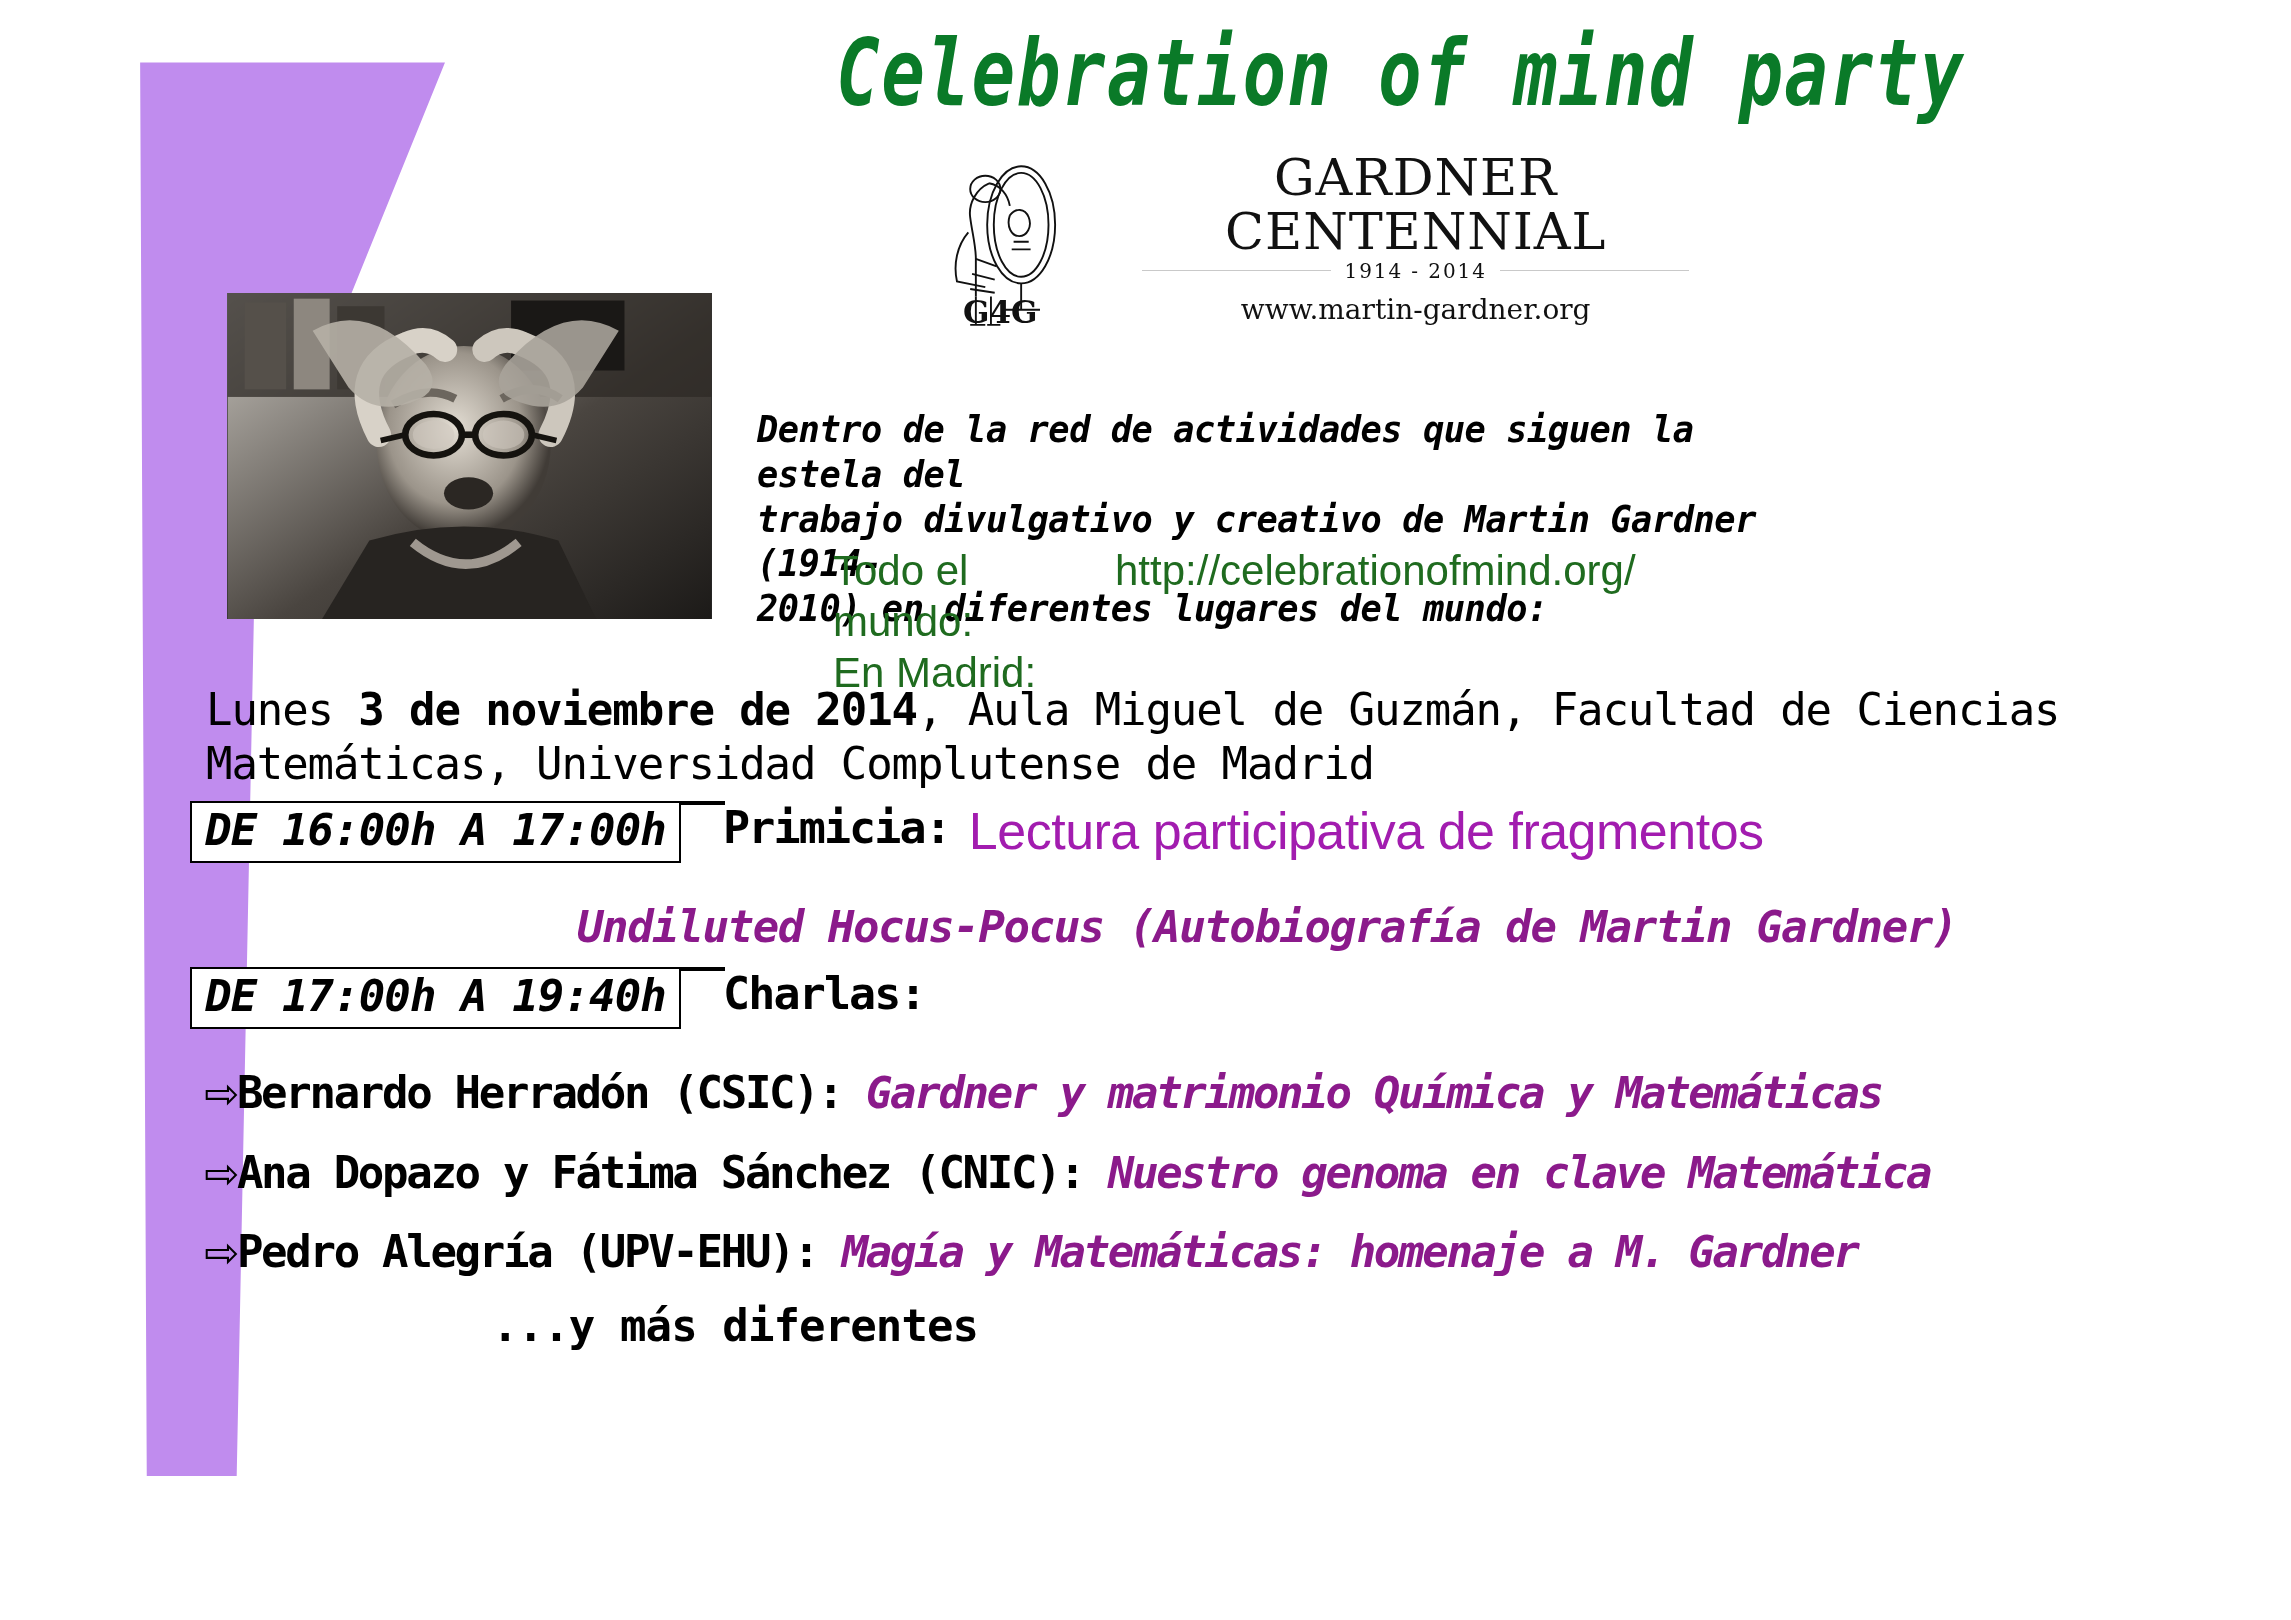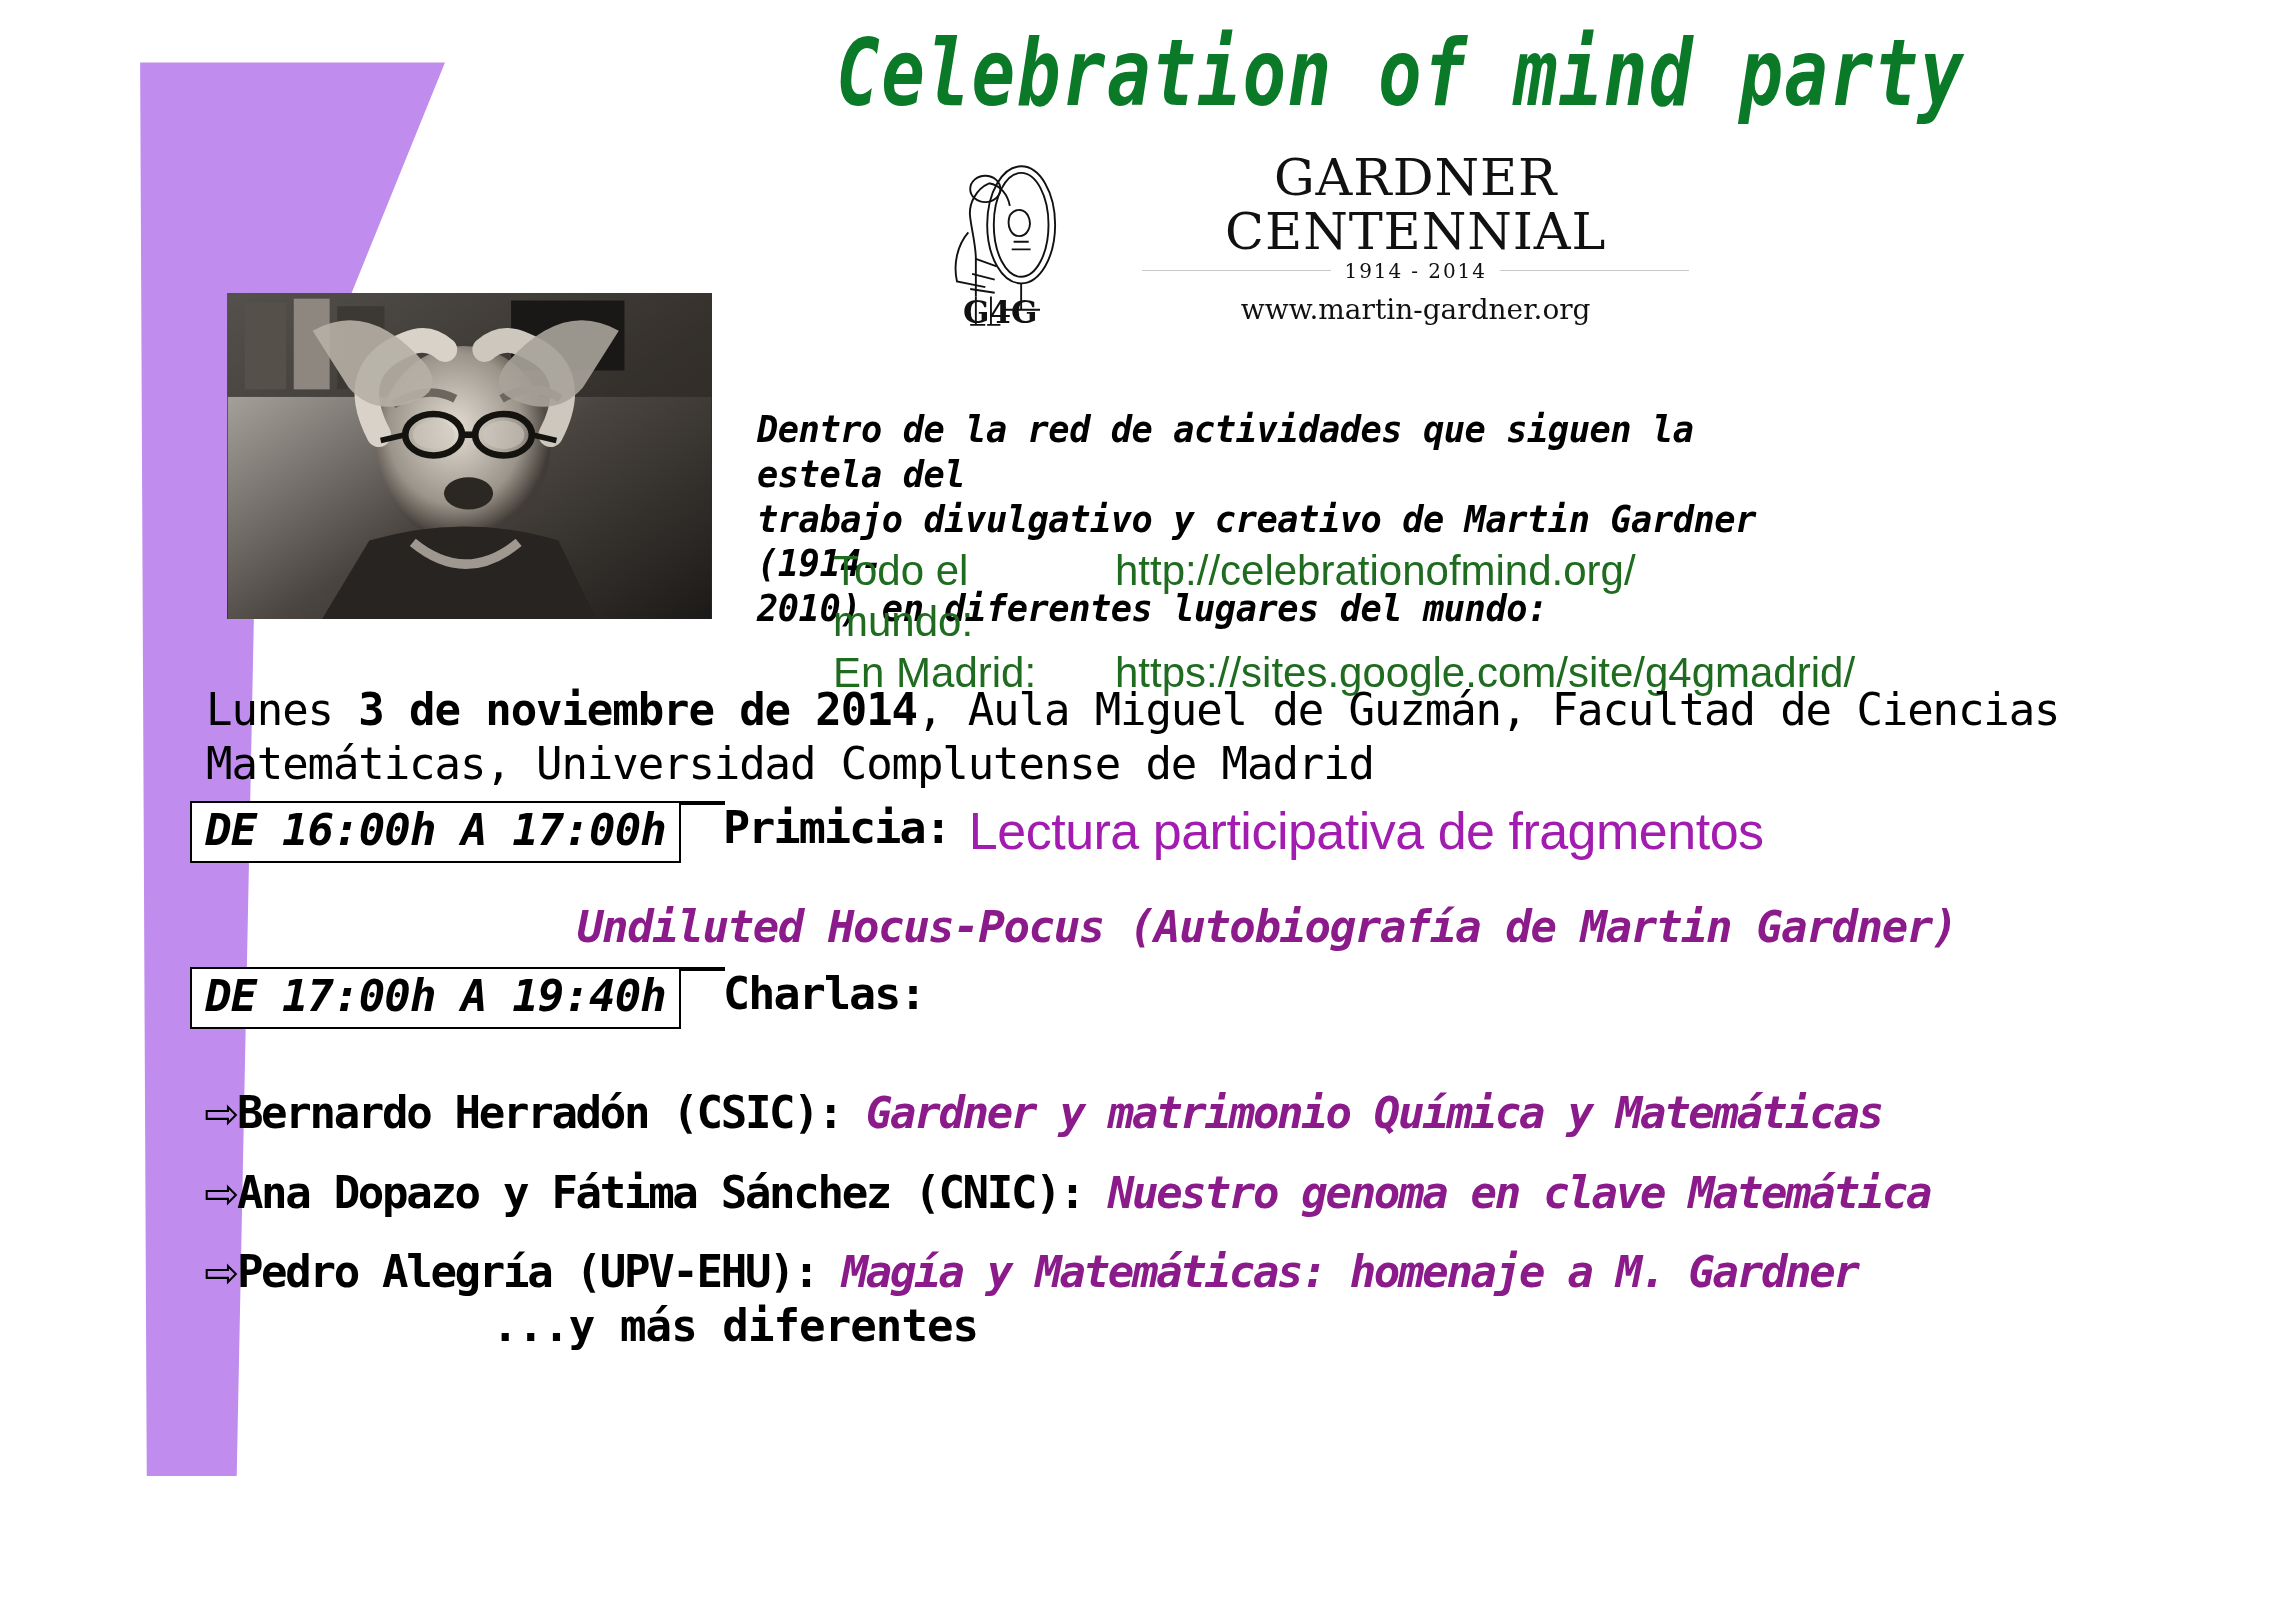--- a/index.html
+++ b/index.html
@@ -79,21 +79,21 @@
   #timerow-1{top:801px;}
   #timerow-2{top:967px;}
 
   
   #book-title{position:absolute;left:577px;top:901px;width:1703px;
      font-family:"DejaVu Sans Mono",monospace;font-style:italic;font-weight:bold;
      font-size:44px;color:#8B1A8B;letter-spacing:-1.4px;white-space:nowrap;}
 
   
   .talk{position:absolute;left:204px;white-space:nowrap;
-        font-family:"DejaVu Sans Mono",monospace;font-size:44px;letter-spacing:-2.3px;margin-top:20px;}
+        font-family:"DejaVu Sans Mono",monospace;font-size:44px;letter-spacing:-2.3px;}
   .talk .arrow{font-family:"DejaVu Sans",sans-serif;font-size:42px;color:#000;}
   .talk .who{font-weight:bold;color:#000;}
   .talk .what{font-style:italic;font-weight:bold;color:#8B1A8B;}
   #talk-1{top:1067px;}
   #talk-2{top:1147px;}
   #talk-3{top:1226px;}
 
   #more{position:absolute;left:492px;top:1300px;
         font-family:"DejaVu Sans Mono",monospace;font-weight:bold;font-size:44px;
         letter-spacing:-0.9px;color:#000;}
@@ -186,21 +186,20 @@
   <div>2010) en diferentes lugares del mundo:</div>
 </div>
 
 <div id="links">
   <div class="lrow">
     <span class="lbl">Todo el mundo:</span>
     <span class="url">http://celebrationofmind.org/</span>
   </div>
   <div class="lrow">
     <span class="lbl">En Madrid:</span>
-    <span class="url">https://sites.google.com/site/g4gmadrid/</span>
   </div>
 </div>
 
 <div id="venue"><span>Lunes </span><b>3 de noviembre de 2014</b><span>, Aula Miguel de Guzmán, Facultad de Ciencias Matemáticas, Universidad Complutense de Madrid</span></div>
 
 <div class="timerow" id="timerow-1">
   <div class="timebox">DE 16:00h A 17:00h</div>
   <div class="connector"></div>
   <div class="rowlabel">Primicia:</div>
   <div class="rowtext">Lectura participativa de fragmentos</div>

